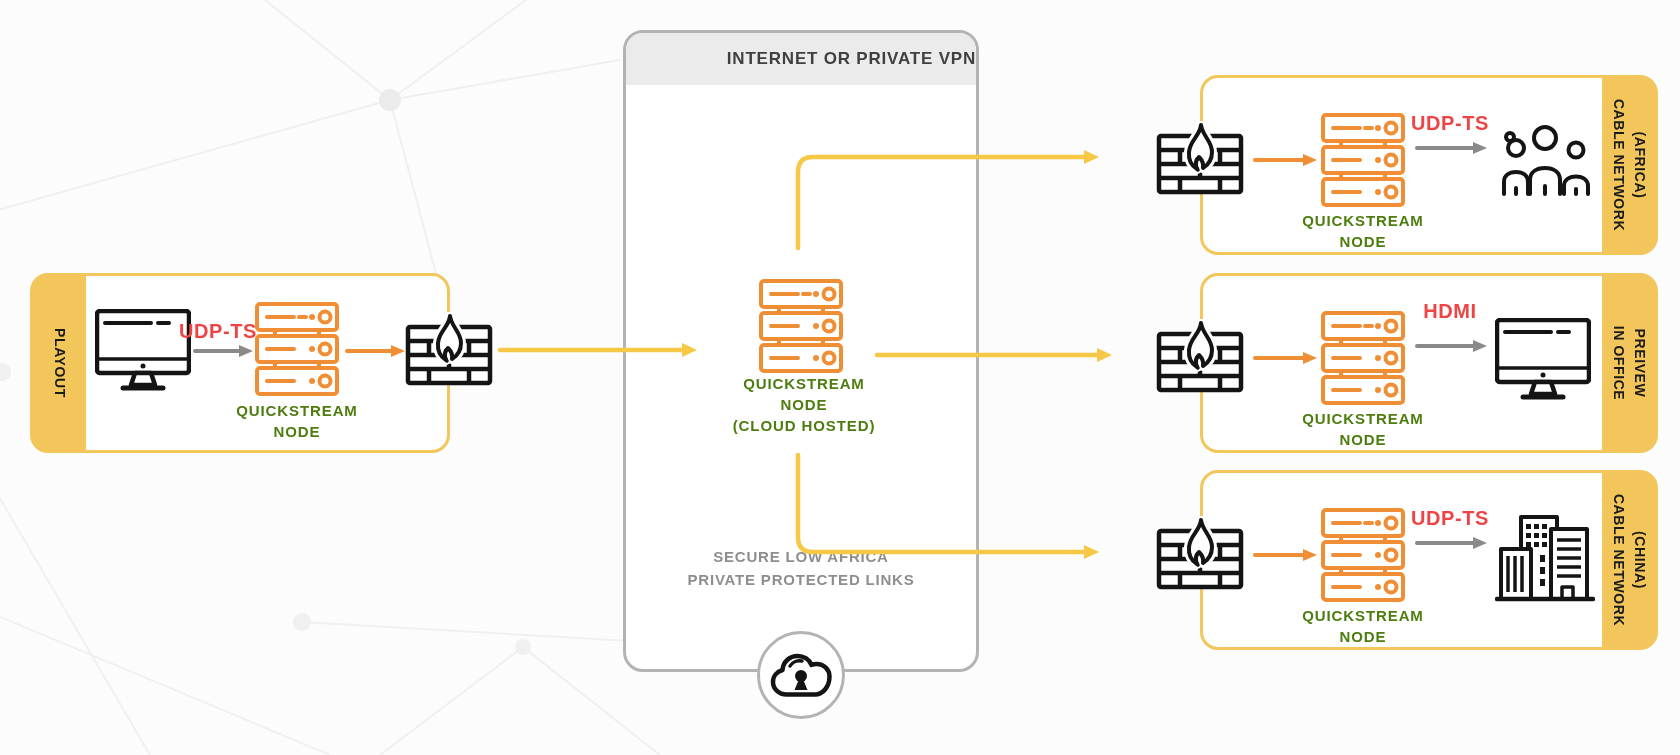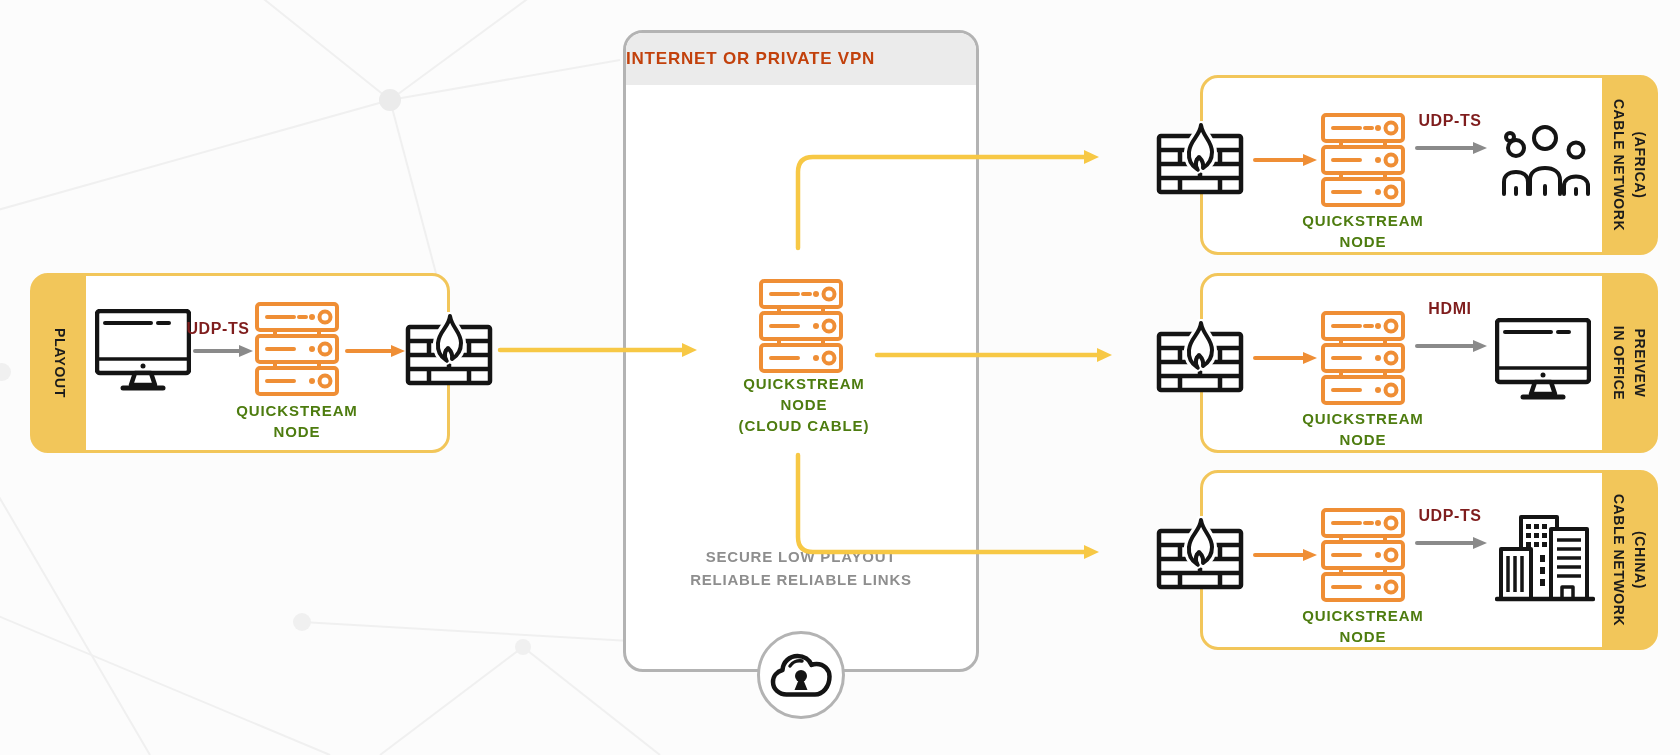--- a/index.html
+++ b/index.html
@@ -3,30 +3,30 @@
 <meta charset="utf-8">
 <style>
   html,body{margin:0;padding:0;background:#fff;}
   .canvas{position:relative;width:1680px;height:755px;background:#FCFCFC;overflow:hidden;
           font-family:"Liberation Sans","DejaVu Sans",sans-serif;}
   .bg-svg,.connectors{position:absolute;left:0;top:0;width:1680px;height:755px;pointer-events:none;}
   .bg-svg{z-index:0;}
   .box{position:absolute;background:#fff;border:3px solid #F2C65A;border-radius:18px;box-sizing:border-box;z-index:1;}
   .graybox{position:absolute;background:#fff;border:3px solid #B3B3B3;border-radius:20px;box-sizing:border-box;z-index:1;}
   .gb-header{height:52px;line-height:52px;background:#EBEBEB;border-radius:17px 17px 0 0;
-             text-align:left;font-size:17px;font-weight:700;letter-spacing:.8px;color:#c2410c;}
+             text-align:right;font-size:17px;font-weight:700;letter-spacing:.8px;color:#404040;}
   .tab-left,.tab-right{position:absolute;top:-1px;bottom:-1px;width:54px;background:#F2C65A;}
   .tab-left{left:-1px;border-radius:16px 0 0 16px;}
   .tab-right{right:-1px;border-radius:0 16px 16px 0;}
   .v-text{position:absolute;left:50%;top:50%;transform:translate(-50%,-50%) rotate(90deg);
           display:flex;flex-direction:column-reverse;align-items:center;white-space:nowrap;
           font-size:14px;font-weight:700;letter-spacing:.6px;color:#1B1B1B;line-height:1.5;}
   .node-label{position:absolute;text-align:center;color:#4d7c0f;font-size:15px;font-weight:600;
               letter-spacing:.9px;line-height:21px;}
-  .link-label{position:absolute;text-align:center;color:#7f1d1d;font-size:16px;font-weight:600;letter-spacing:.6px;}
+  .link-label{position:absolute;text-align:center;color:#ef4444;font-size:20px;font-weight:600;letter-spacing:.6px;}
   .secure{position:absolute;left:0;right:0;text-align:center;color:#8E8E8E;font-size:15px;font-weight:600;
           letter-spacing:.8px;line-height:23px;}
   .cloud-badge{position:absolute;width:88px;height:88px;background:#fff;border:3px solid #B3B3B3;
                border-radius:50%;box-sizing:border-box;display:flex;align-items:center;justify-content:center;z-index:3;}
   .abs{position:absolute;}
 </style>
 </head>
 <body>
 
 <div class="canvas">
@@ -128,26 +128,26 @@
         <circle cx="57" cy="47" r="3" fill="#EF8E35" stroke="none"></circle>
           <circle cx="70" cy="47" r="5.5"></circle>
         <circle cx="57" cy="79" r="3" fill="#EF8E35" stroke="none"></circle>
           <circle cx="70" cy="79" r="5.5"></circle>
       </g>
     </svg>
 
     <div class="node-label" style="left:48px;top:340px;width:260px;">
       <div>QUICKSTREAM</div>
       <div>NODE</div>
-      <div>(CLOUD CABLE)</div>
+      <div>(CLOUD HOSTED)</div>
     </div>
 
     <div class="secure" style="top:512px;">
-      <div>SECURE LOW PLAYOUT</div>
-      <div>RELIABLE RELIABLE LINKS</div>
+      <div>SECURE LOW AFRICA</div>
+      <div>PRIVATE PROTECTED LINKS</div>
     </div>
 
     <div class="cloud-badge" style="left:131px;top:598px;">
       <svg width="62" height="46" viewBox="0 0 62 46">
         <path d="M16.5 42.5C9 42.5 3 37 3 30c0-6 4-10.5 9.5-12C13 10 19.5 4 27.5 4c6.5 0 12 3.5 14 9 1.5-.7 3.3-1 5-1C54 12 59.5 17.5 59.5 24.5 59.5 34.5 53 42.5 45 42.5z" fill="#fff" stroke="#141414" stroke-width="4.5" stroke-linejoin="round"></path>
         <path d="M20 14a11 9 0 0 1 12-5" fill="none" stroke="#141414" stroke-width="3.5" stroke-linecap="round"></path>
         <circle cx="31" cy="24" r="6" fill="#141414"></circle>
         <path d="M29 27l-4.5 11h13L33 27z" fill="#141414"></path>
       </svg>
     </div>

